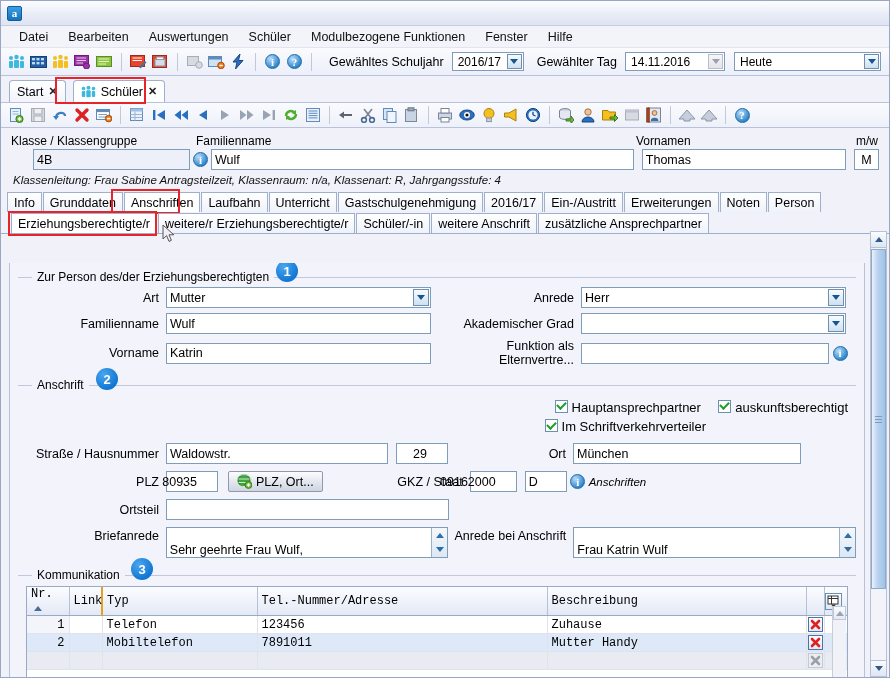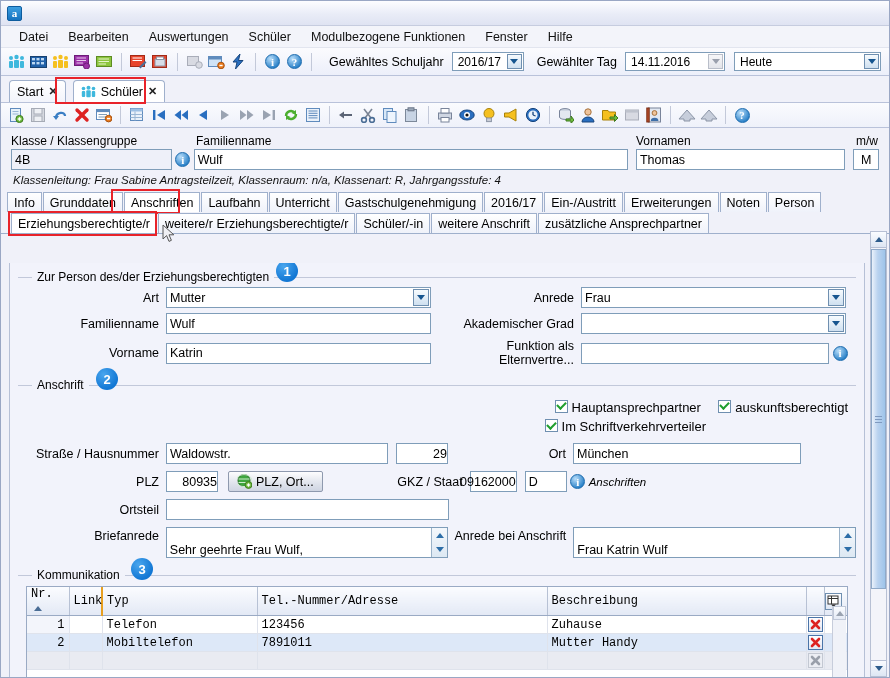--- a/index.html
+++ b/index.html
@@ -131,21 +131,21 @@
     background: linear-gradient(#fafbfe,#eef1fa);
     border-top: 1px solid #b9c2da;
     border-bottom: 1px solid #b9c2da;
     display: flex; align-items: center;
     padding: 0 5px; gap: 2px;
   }
   .t2 { width: 20px; height: 20px; display: flex; align-items: center; justify-content: center; }
 
   
   .hdrform { padding: 6px 10px 0 10px; }
-  .hdrrow { display: flex; align-items: center; }
+  .hdrrow { display: flex; align-items: center; margin-left: 22px; }
   .hdrlabels { display: flex; font-size: 12px; margin-bottom: 1px; }
   .fld {
     height: 21px;
     border: 1px solid #7f9db9;
     background: #fff;
     font-size: 12.5px;
     display: flex; align-items: center;
     padding: 0 3px;
   }
   .fld.ro { background: #eef0f9; }
@@ -224,21 +224,21 @@
   .row { display: flex; align-items: center; margin-top: 5px; }
   .lbl { text-align: right; font-size: 12.5px; padding-right: 7px; }
   .inp {
     height: 21px;
     border: 1px solid #7f9db9;
     background: #fff;
     font-size: 12.5px;
     display: flex; align-items: center;
     padding: 0 3px;
   }
-  .inp.num { justify-content: flex-end; padding-right: 0; text-align: right; }
+  .inp.num { justify-content: flex-end; padding-right: 20px; text-align: right; }
   .dd { position: relative; }
   .dd .arrowbtn {
     position: absolute; right: 1px; top: 1px;
     width: 16px; height: 17px;
     background: linear-gradient(#f7fbfe,#cfe0f0);
     border: 1px solid #6f8fb0;
     display: flex; align-items: center; justify-content: center;
   }
   .infoico {
     width: 15px; height: 15px; border-radius: 50%;
@@ -825,21 +825,21 @@
       <div class="row">
         <div class="lbl" style="width:148px">Art</div>
         <div class="inp dd" style="width:265px">
           <span>Mutter</span>
           <span class="arrowbtn">
               <i class="cv"></i>
             </span>
         </div>
         <div class="lbl" style="width:150px">Anrede</div>
         <div class="inp dd" style="width:265px">
-          <span>Frau</span>
+          <span>Herr</span>
           <span class="arrowbtn">
               <i class="cv"></i>
             </span>
         </div>
       </div>
 
       <div class="row">
         <div class="lbl" style="width:148px">Familienname</div>
         <div class="inp" style="width:265px">Wulf</div>
         <div class="lbl" style="width:150px">Akademischer Grad</div>

